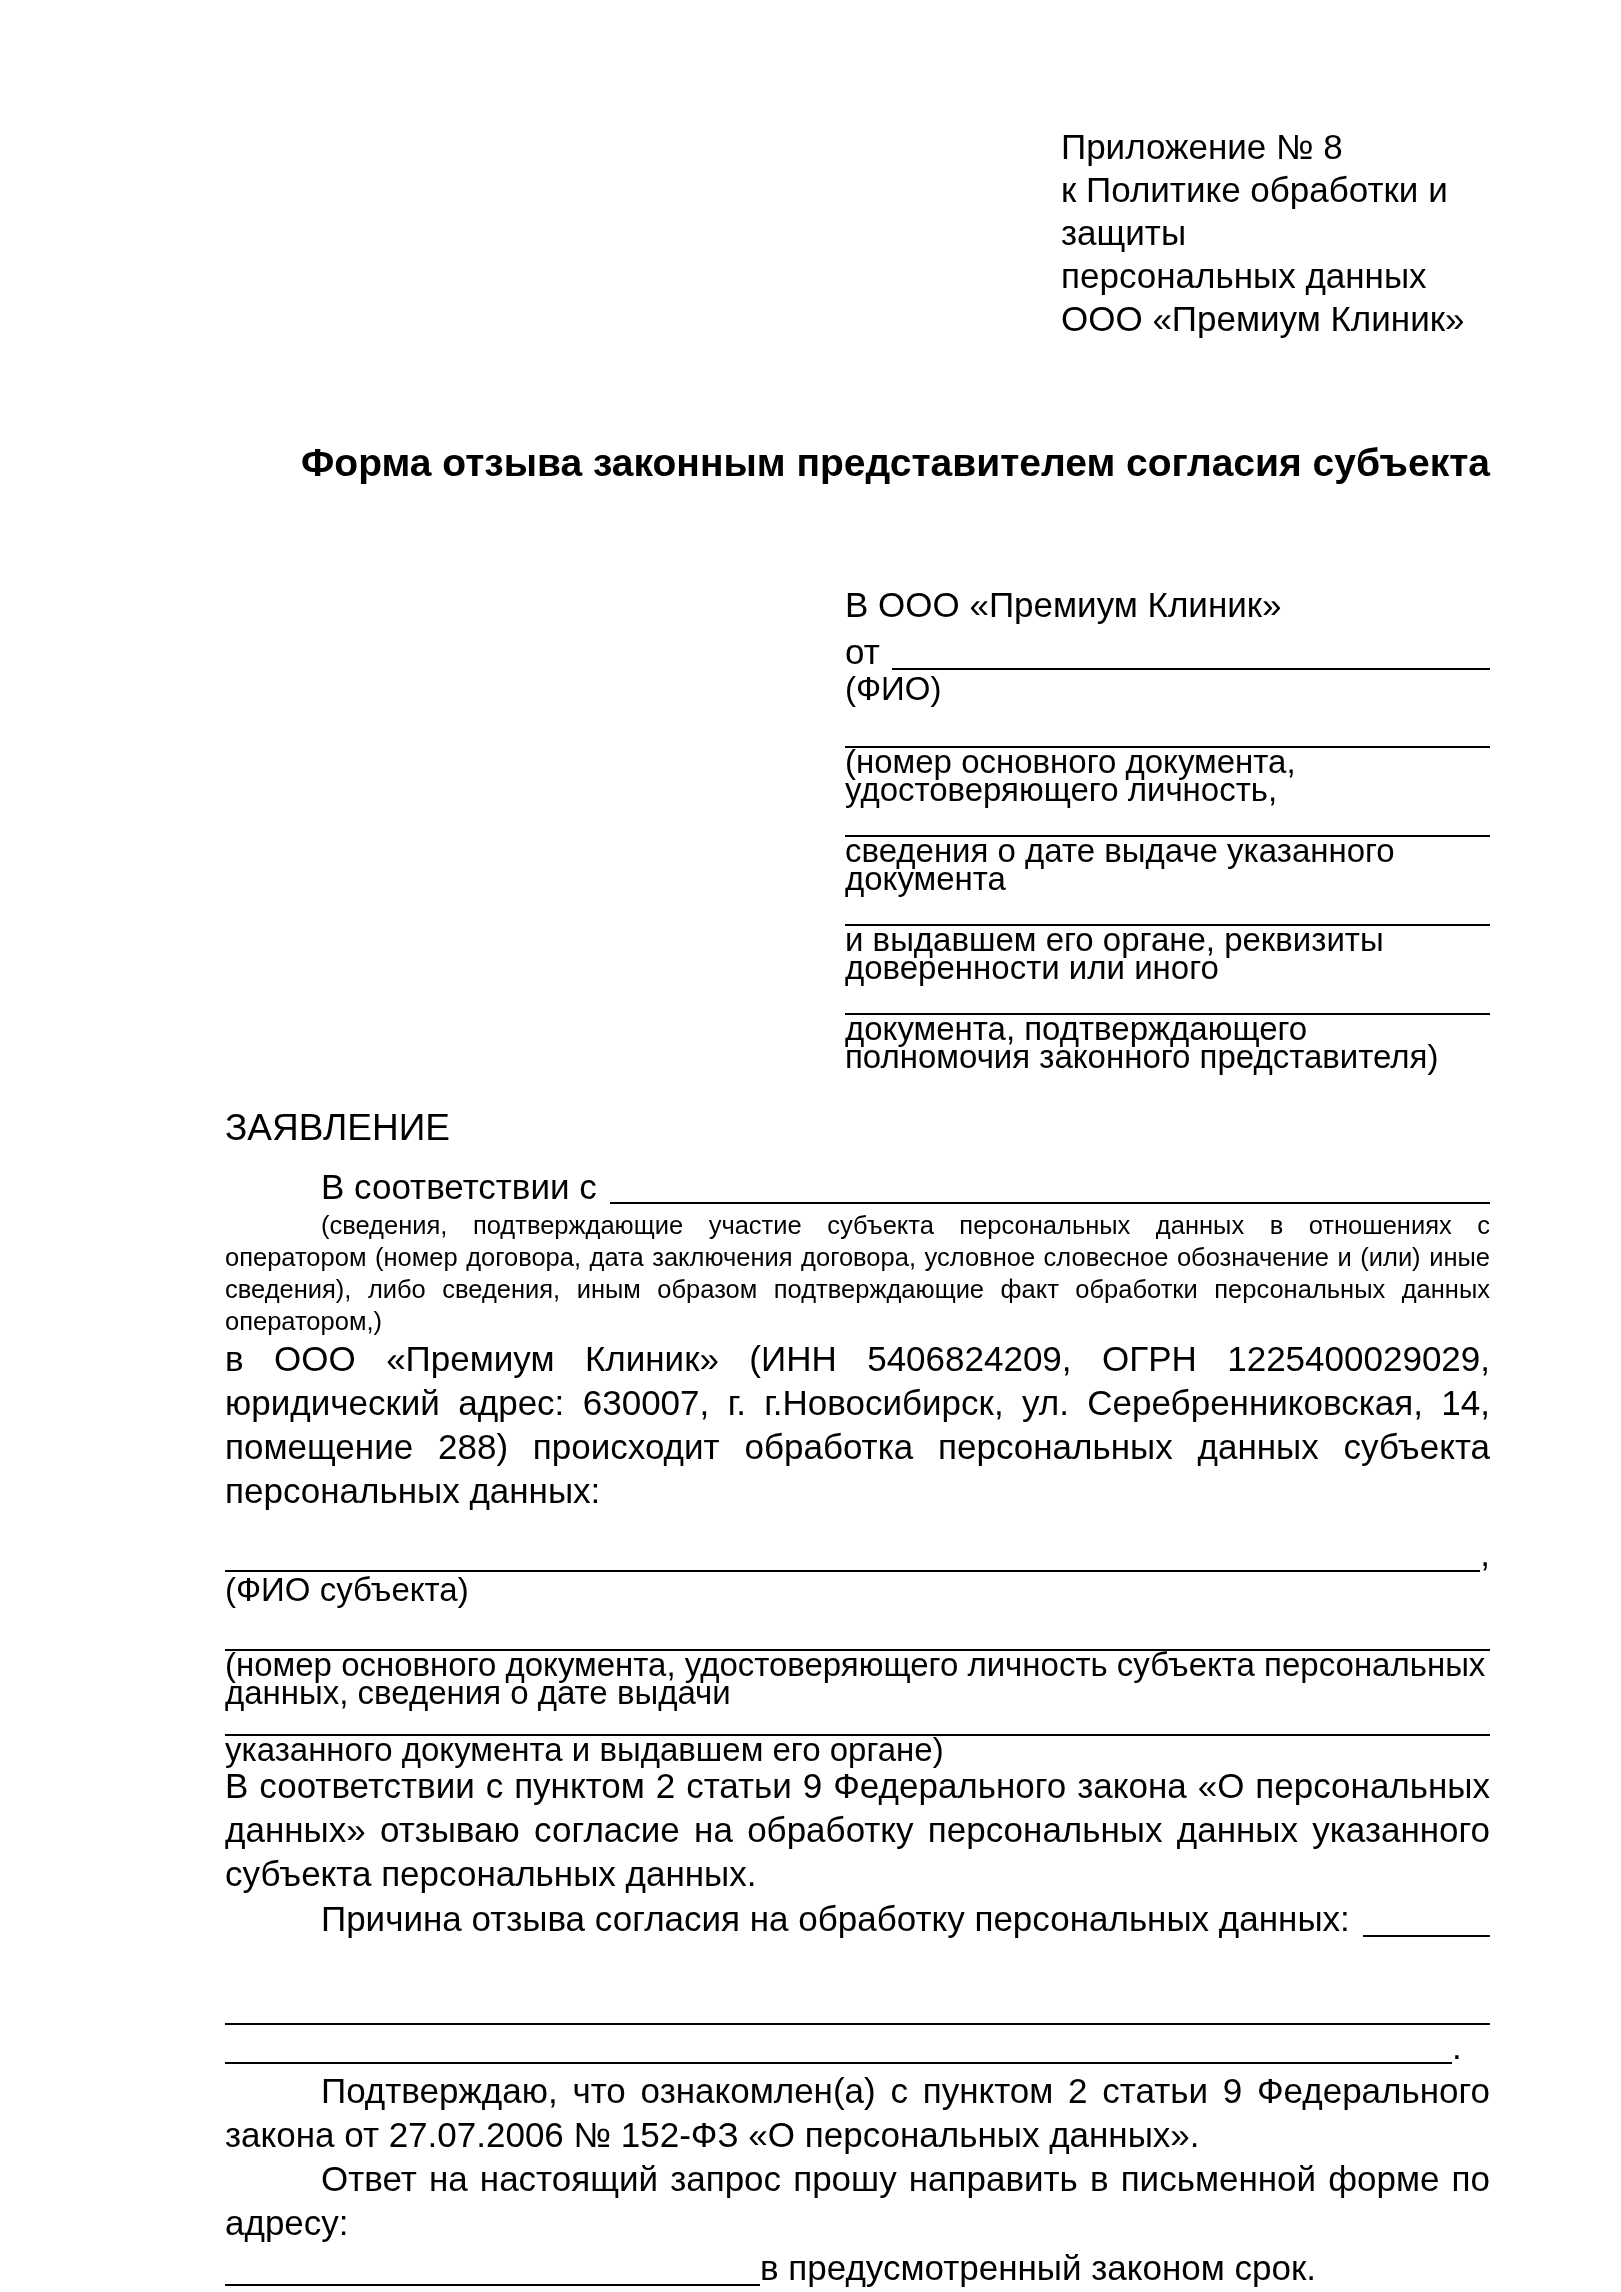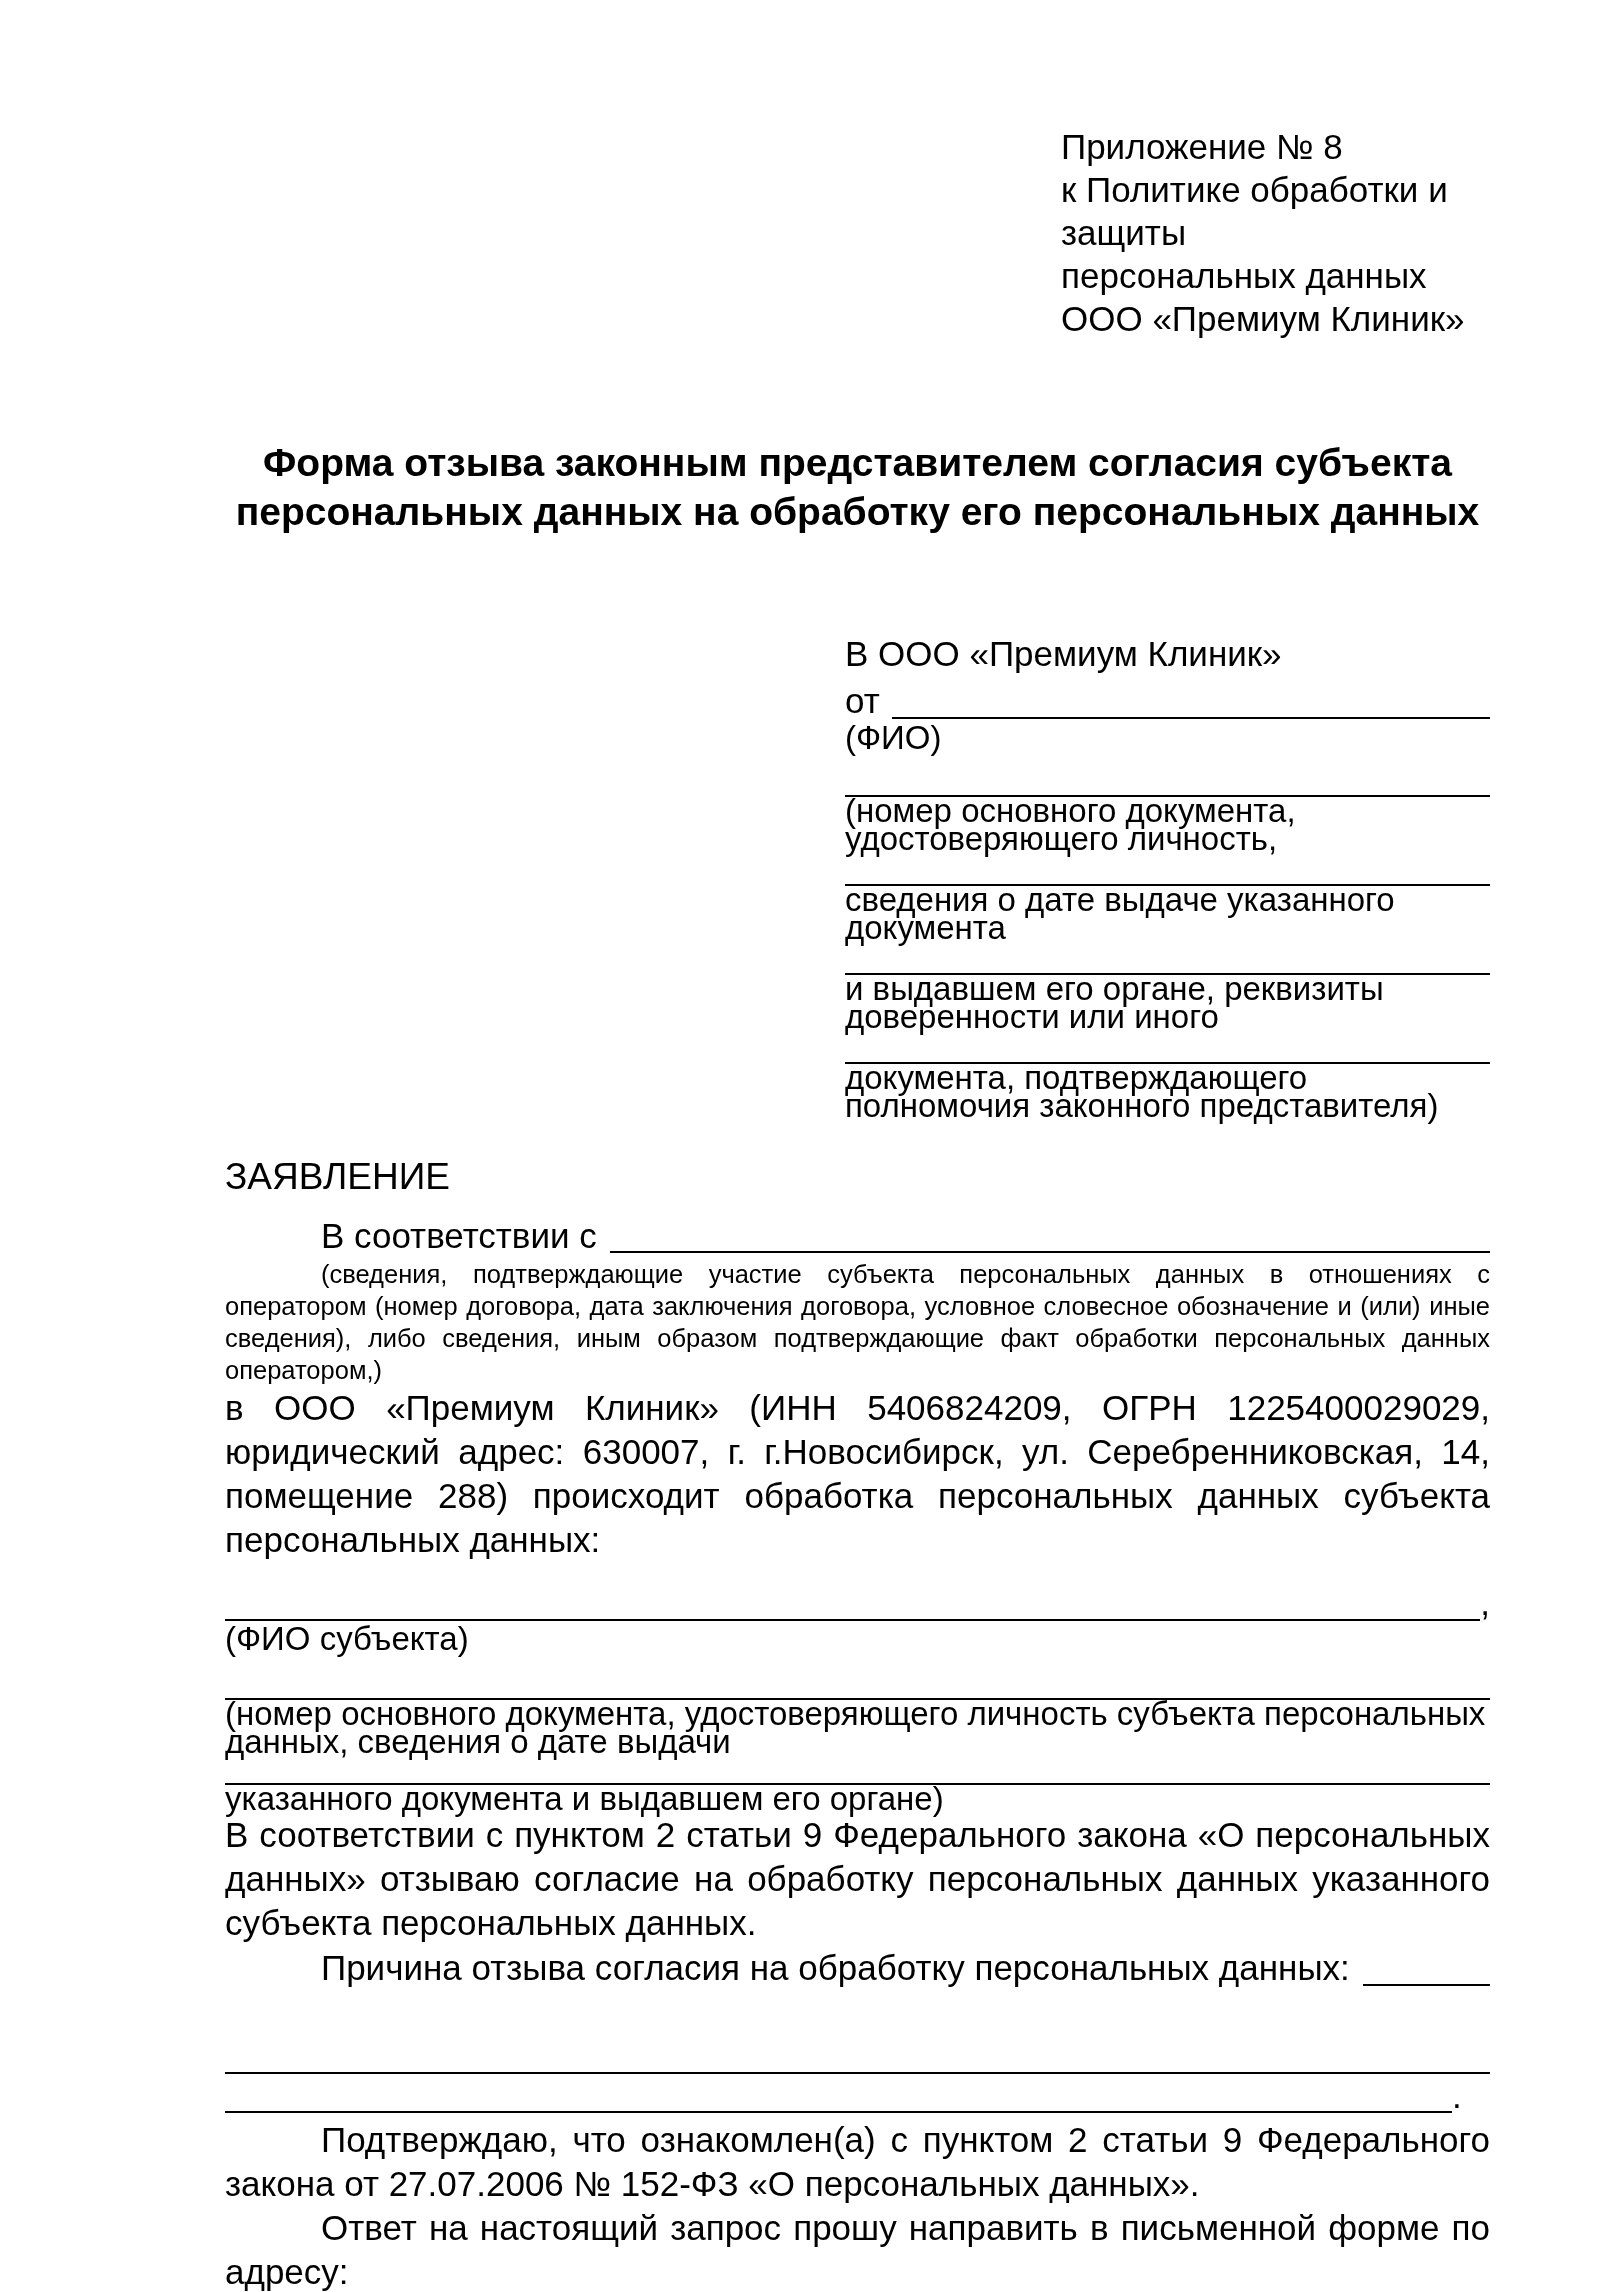--- a/index.html
+++ b/index.html
@@ -10,21 +10,21 @@
     background:#ffffff; color:#000000;
     font-family:Liberation Sans, sans-serif;
     overflow:hidden;
   }
   .content { padding:125px 131px 0 225px; } 
 
   
   .hdr { margin-left:836px; font-size:35px; line-height:43px; }
 
   
-  .title { margin-top:98px; text-align:center; font-weight:bold; font-size:39px; line-height:49px; }
+  .title { margin-top:98px; text-align:right; font-weight:bold; font-size:39px; line-height:49px; }
 
   
   .addr { margin-top:94px; margin-left:620px; } 
   .addr-to { font-size:35px; line-height:47px; }
   .row { display:flex; }
   .from-row { font-size:35px; line-height:47px; }
   .from-row .lbl { white-space:nowrap; margin-right:11.8px; }
   .fl { flex:1 1 auto; border-bottom:2.9px solid #000; align-self:flex-end; margin-bottom:4.9px; }
   .cap { font-size:33px; line-height:28px; }
   .wline { height:35px; border-bottom:2.9px solid #000; }
@@ -63,21 +63,20 @@
 
     <div class="hdr">
       <div>Приложение № 8</div>
       <div>к Политике обработки и защиты</div>
       <div>персональных данных</div>
       <div>ООО «Премиум Клиник»</div>
     </div>
 
     <div class="title">
       <div>Форма отзыва законным представителем согласия субъекта</div>
-      <div>персональных данных на обработку его персональных данных</div>
     </div>
 
     <div class="addr">
       <div class="addr-to">В ООО «Премиум Клиник»</div>
       <div class="row from-row">
         <span class="lbl">от</span>
         <span class="fl"></span>
       </div>
       <div class="cap">(ФИО)</div>
 

